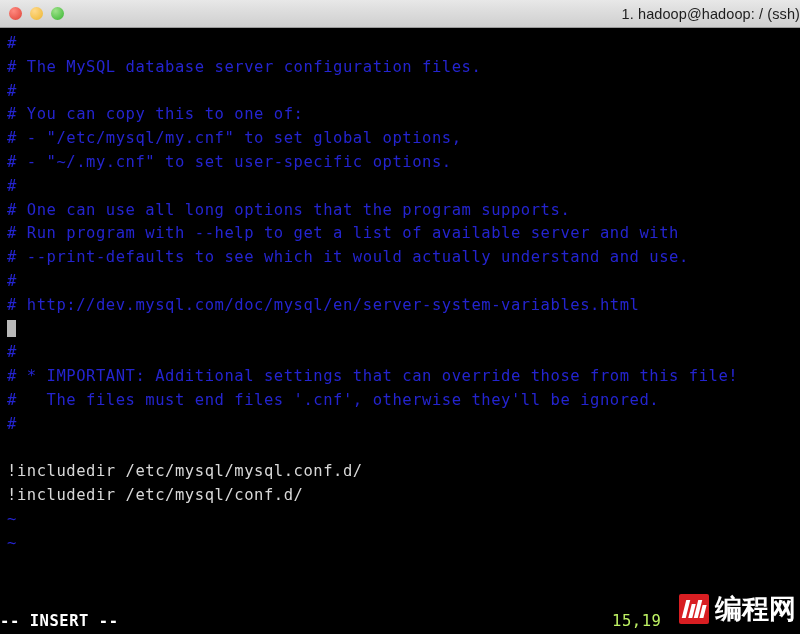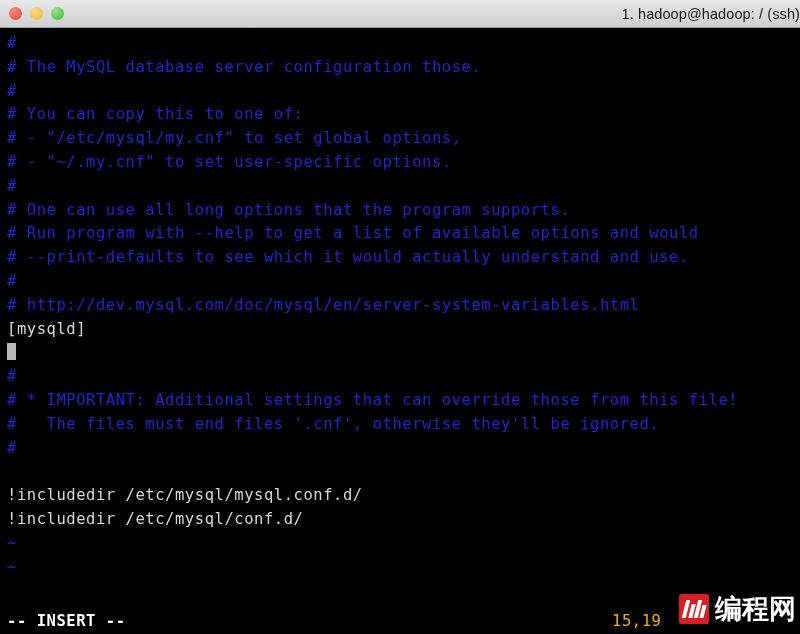--- a/index.html
+++ b/index.html
@@ -99,35 +99,34 @@
     position: absolute;
     left: 0;
     bottom: 0;
     width: 800px;
     height: 26px;
     display: flex;
     align-items: center;
     background: #000000;
   }
   #status-mode {
-    margin-left: 7px;
     font-family: "DejaVu Sans Mono", monospace;
     font-size: 15.5px;
     font-weight: bold;
     letter-spacing: 0.55px;
     color: #ffffff;
     white-space: pre;
   }
   #status-pos {
     position: absolute;
     left: 612px;
     font-family: "DejaVu Sans Mono", monospace;
     font-size: 15.5px;
     letter-spacing: 0.55px;
-    color: #eab308;
+    color: #bef264;
     white-space: pre;
   }
 
   
   #watermark {
     position: absolute;
     right: 4px;
     bottom: 10px;
     display: flex;
     gap: 6px;
@@ -169,32 +168,31 @@
       <span class="tl tl-close"></span>
       <span class="tl tl-min"></span>
       <span class="tl tl-max"></span>
     </div>
     <div id="window-title">1. hadoop@hadoop: / (ssh)</div>
   </div>
 
   <div id="terminal">
     <div id="buffer">
         <div class="line c-comment">#</div>
-        <div class="line c-comment"># The MySQL database server configuration those.</div>
+        <div class="line c-comment"># The MySQL database server configuration files.</div>
         <div class="line c-comment">#</div>
         <div class="line c-comment"># You can copy this to one of:</div>
         <div class="line c-comment"># - "/etc/mysql/my.cnf" to set global options,</div>
         <div class="line c-comment"># - "~/.my.cnf" to set user-specific options.</div>
         <div class="line c-comment">#</div>
         <div class="line c-comment"># One can use all long options that the program supports.</div>
-        <div class="line c-comment"># Run program with --help to get a list of available options and would</div>
+        <div class="line c-comment"># Run program with --help to get a list of available server and with</div>
         <div class="line c-comment"># --print-defaults to see which it would actually understand and use.</div>
         <div class="line c-comment">#</div>
         <div class="line c-comment"># http://dev.mysql.com/doc/mysql/en/server-system-variables.html</div>
-        <div class="line c-text">[mysqld]</div>
         <div class="line c-text"><span class="cursor"></span></div>
         <div class="line c-comment">#</div>
         <div class="line c-comment"># * IMPORTANT: Additional settings that can override those from this file!</div>
         <div class="line c-comment">#   The files must end files '.cnf', otherwise they'll be ignored.</div>
         <div class="line c-comment">#</div>
         <div class="line c-blank"></div>
         <div class="line c-text">!includedir /etc/mysql/mysql.conf.d/</div>
         <div class="line c-text">!includedir /etc/mysql/conf.d/</div>
         <div class="line c-tilde">~</div>
         <div class="line c-tilde">~</div>

